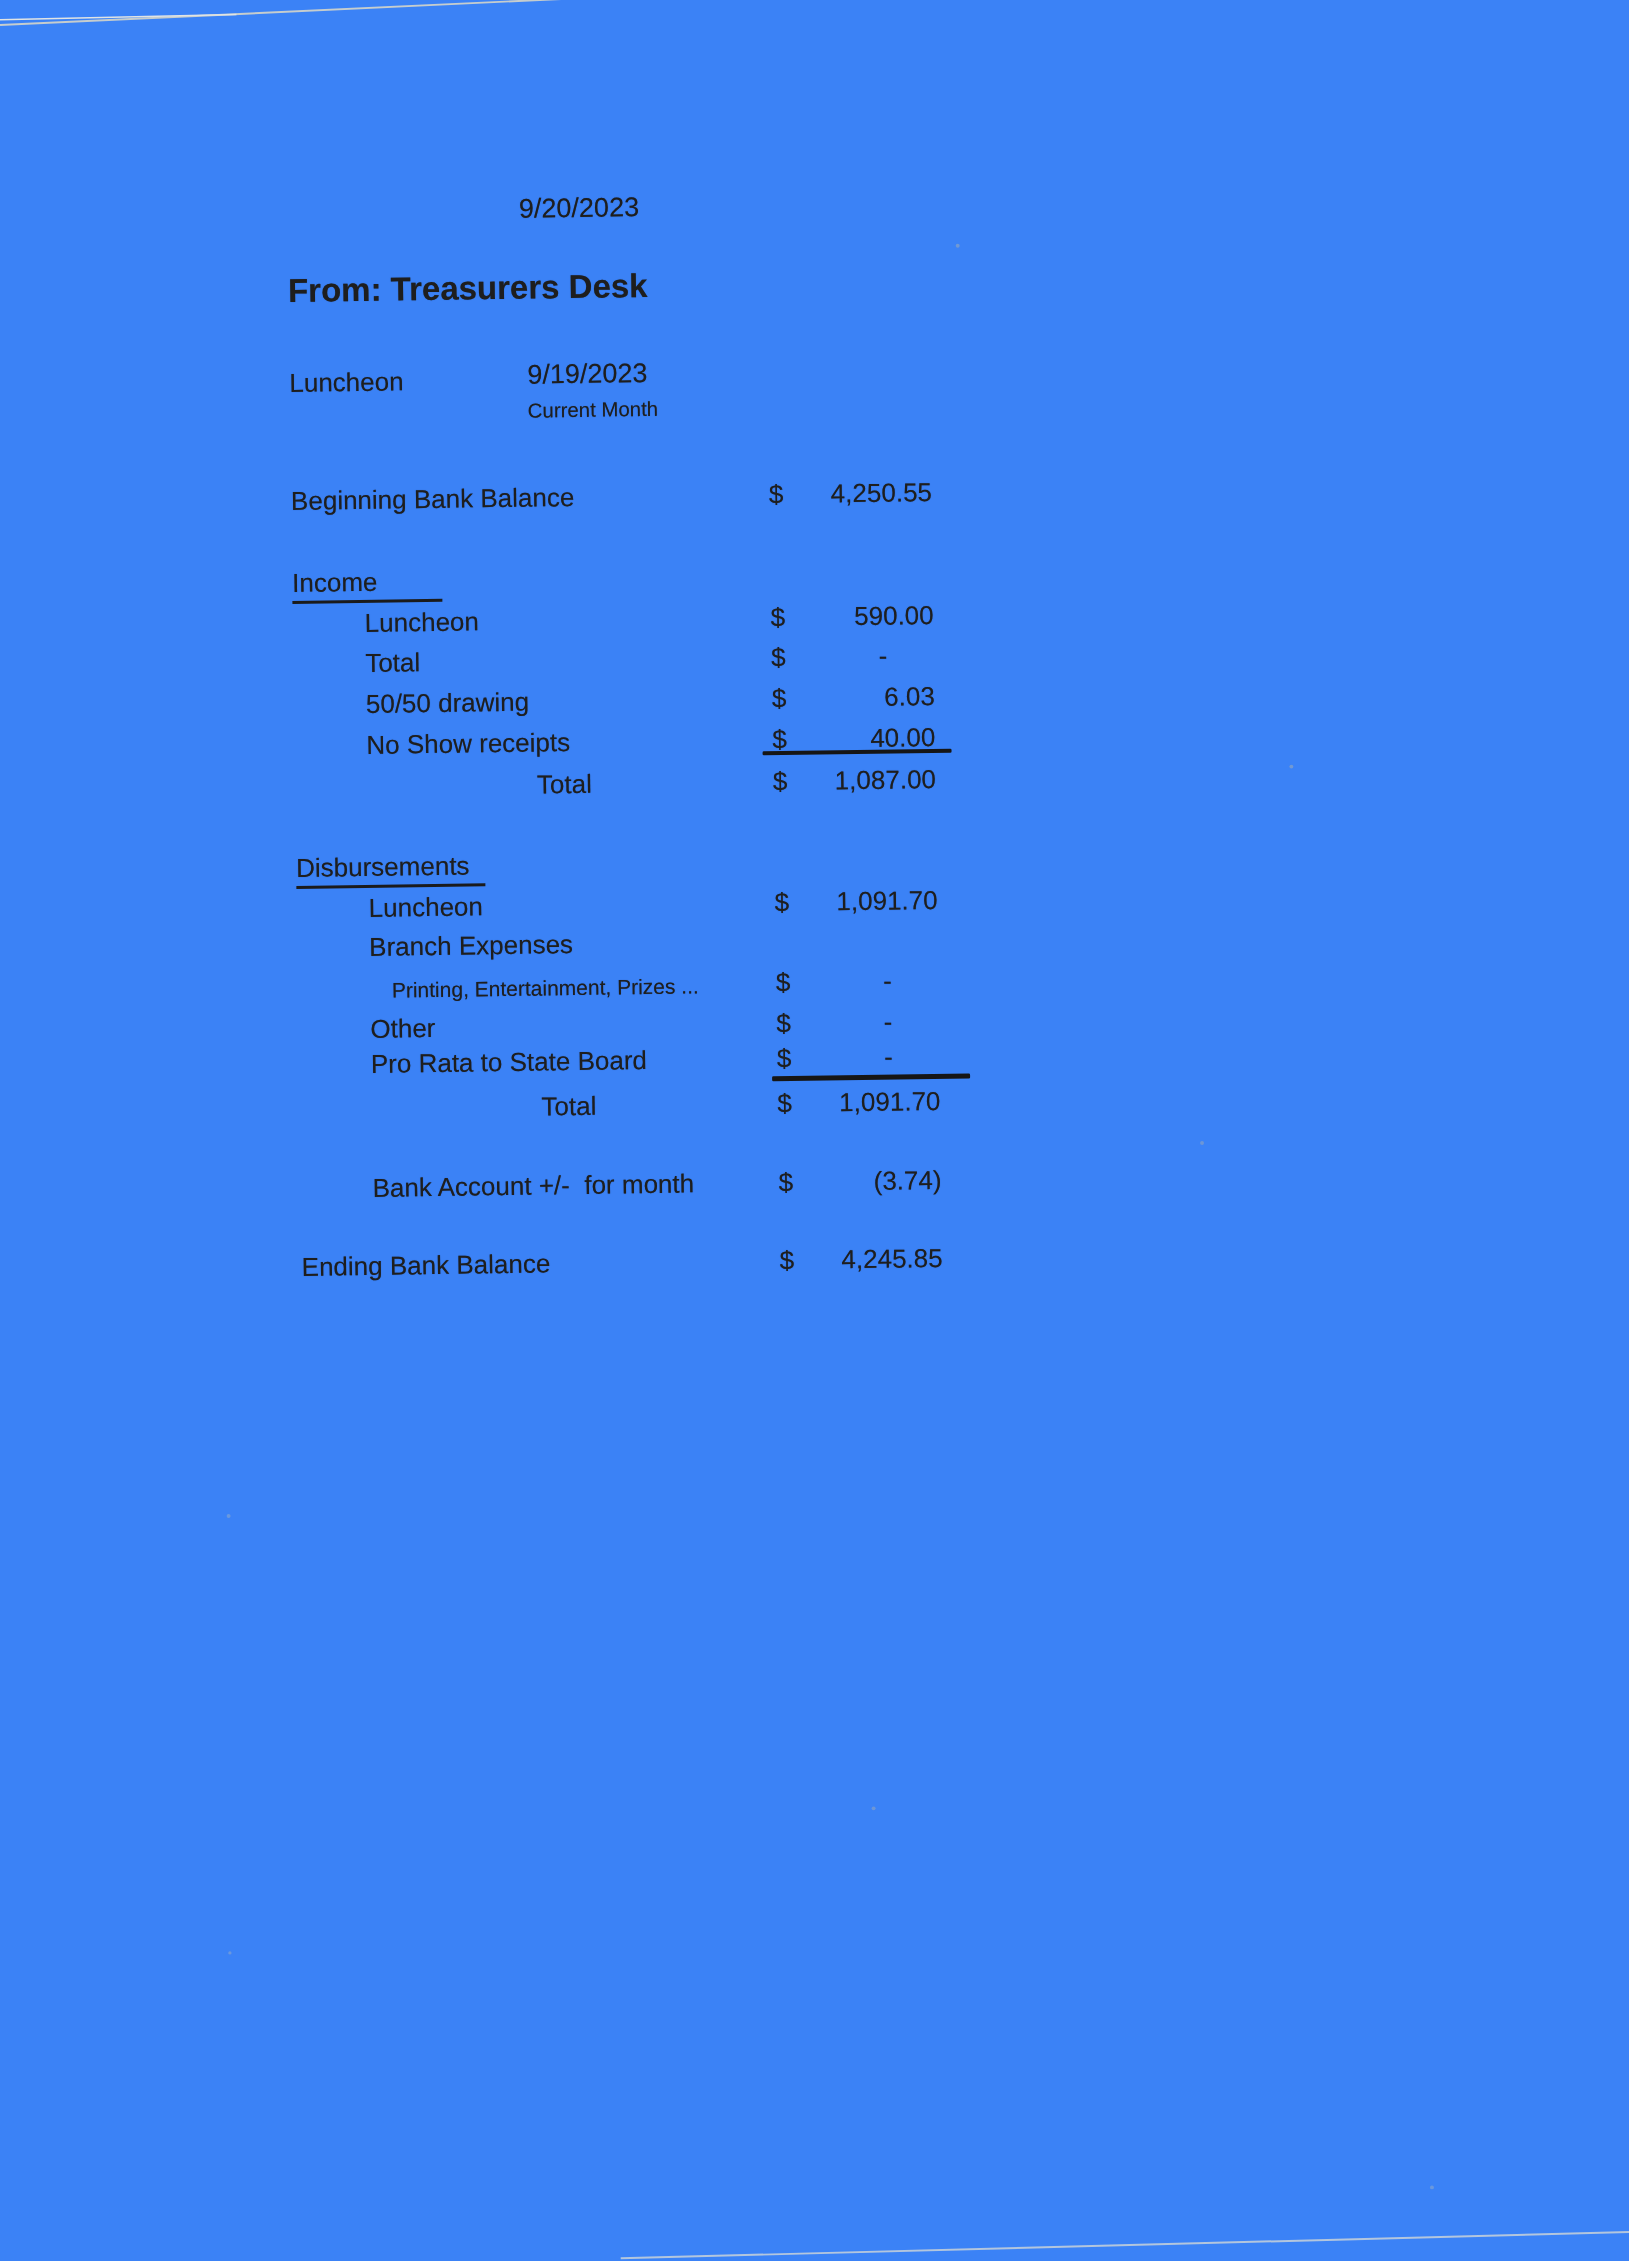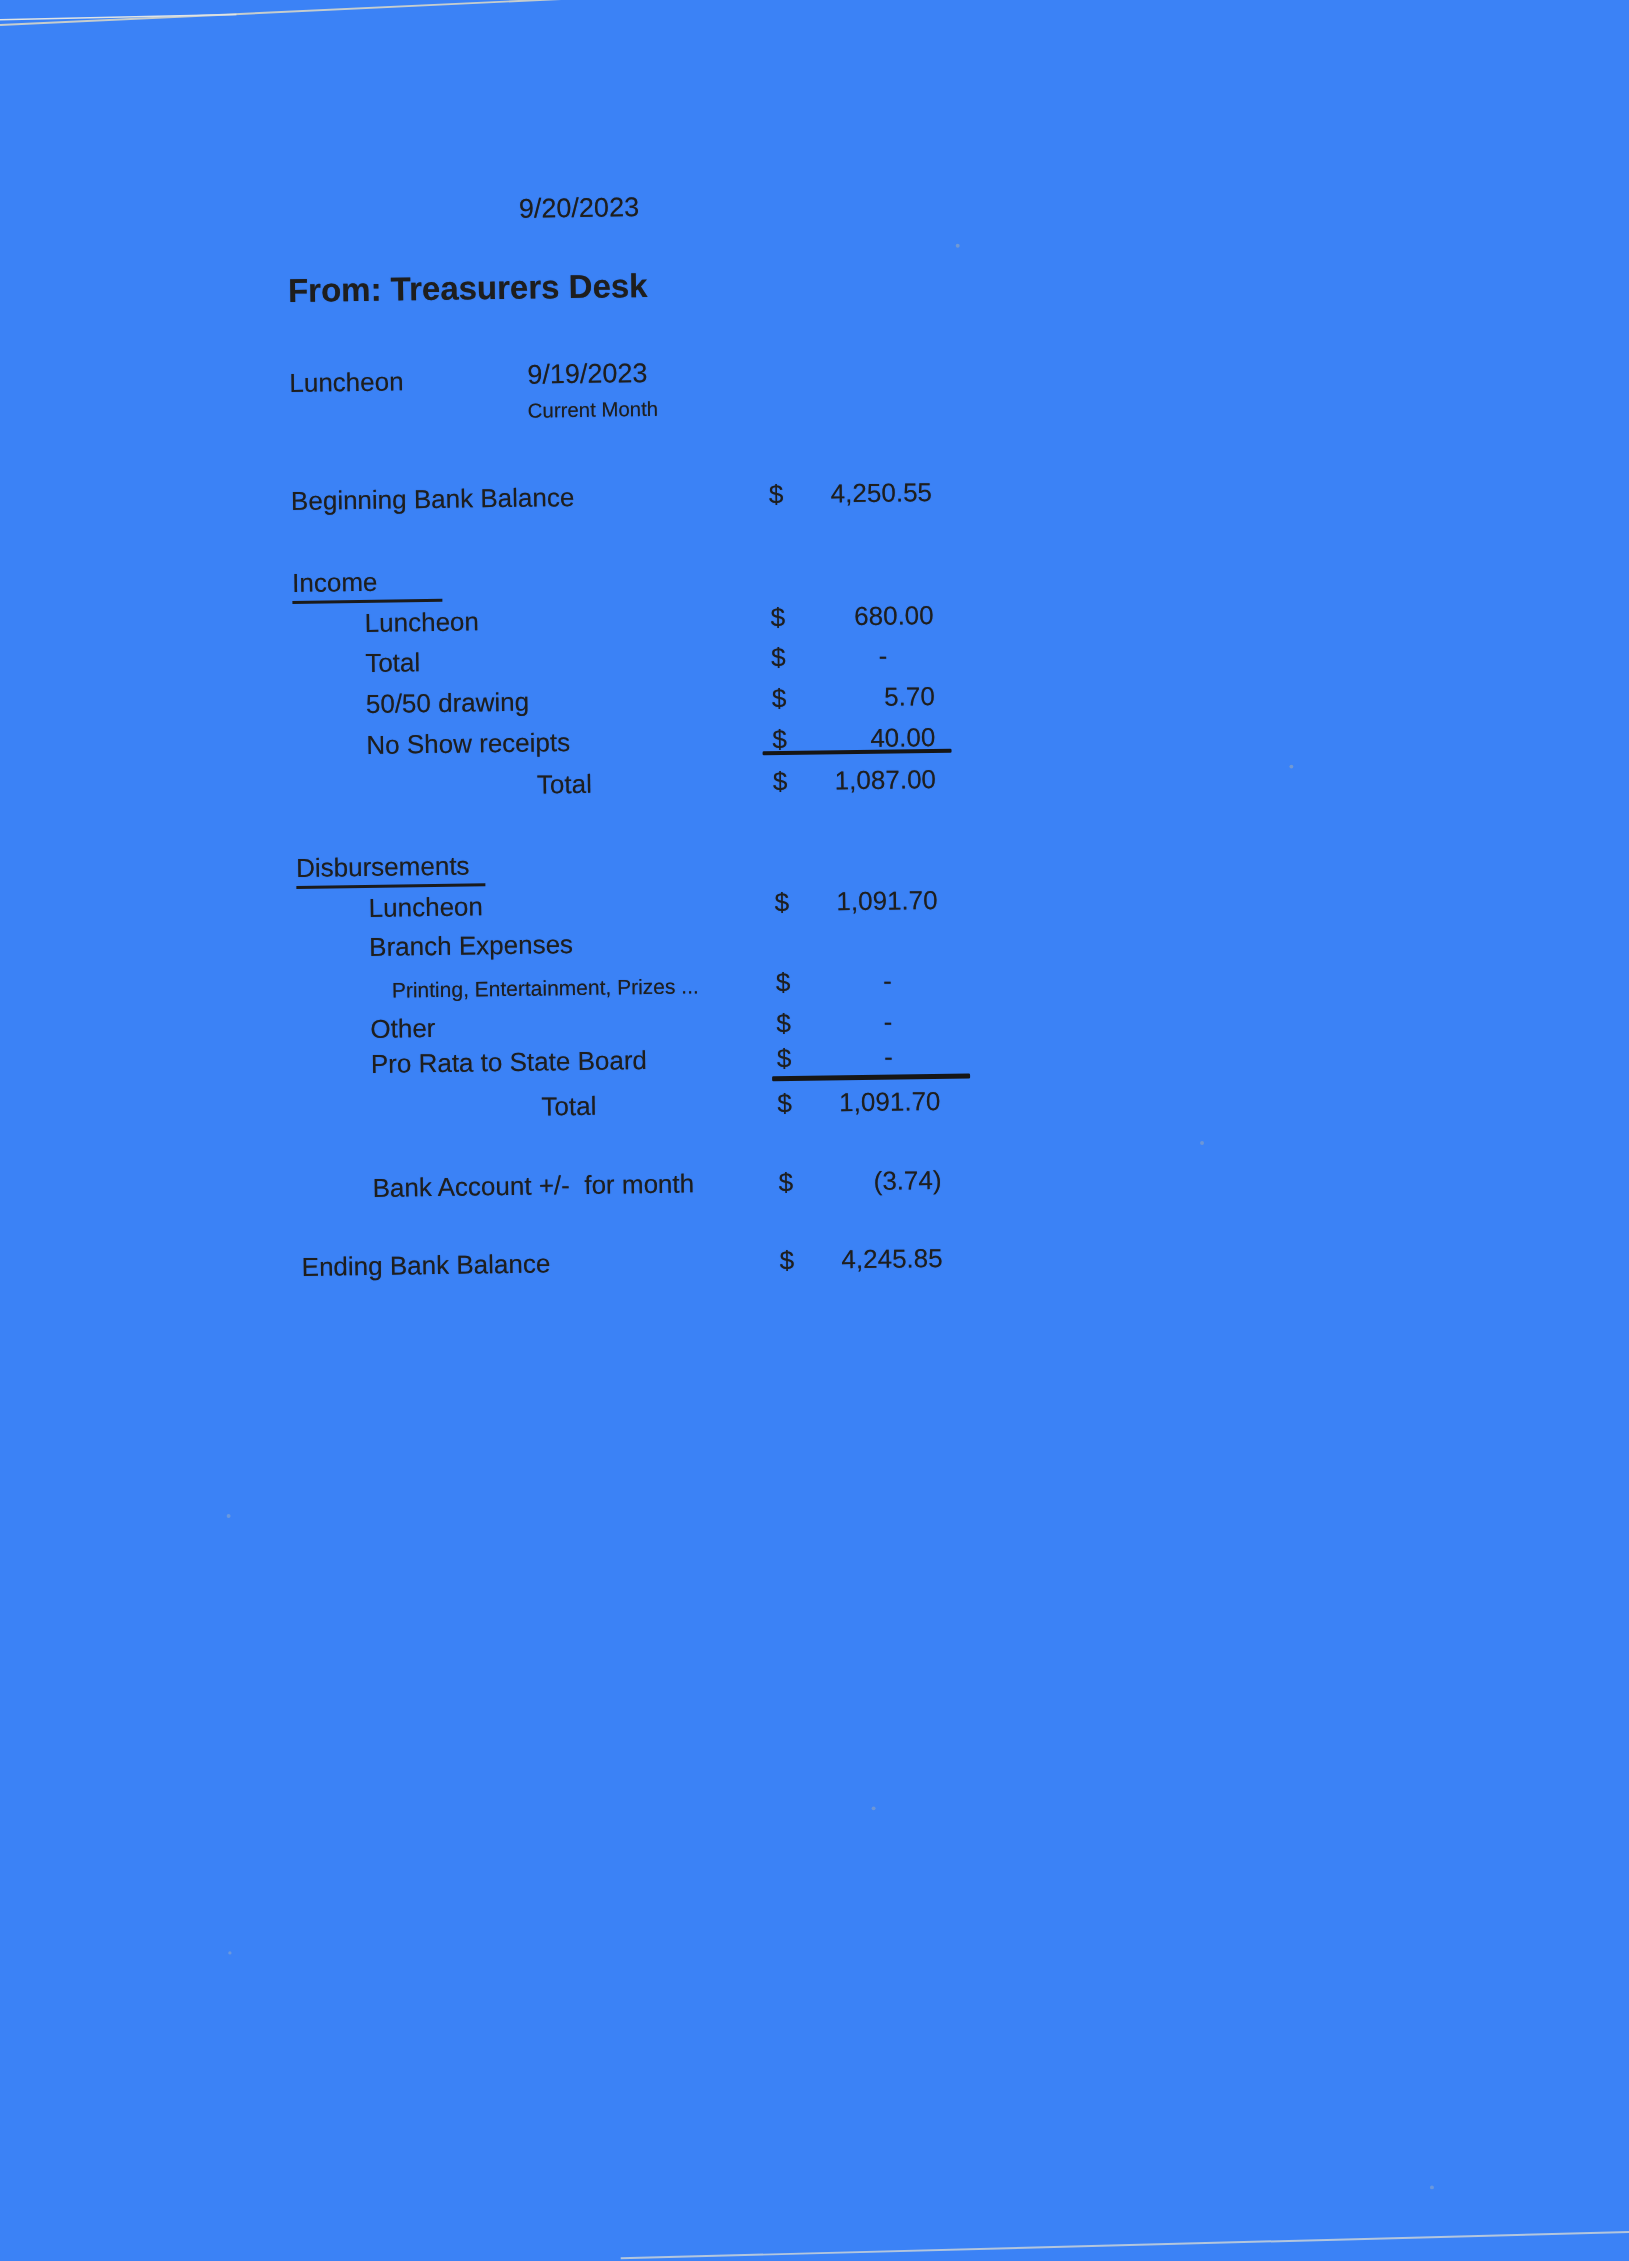--- a/index.html
+++ b/index.html
@@ -104,37 +104,37 @@
         <span class="val">4,250.55</span>
       </div>
     </div>
 
     <div class="heading" id="income-heading">Income</div>
 
     <div class="row" style="top:610px">
       <div class="lbl l2">Luncheon</div>
       <div class="amt">
         <span class="cur">$</span>
-        <span class="val">680.00</span>
+        <span class="val">590.00</span>
       </div>
     </div>
 
     <div class="row" style="top:650px">
       <div class="lbl l2">Total</div>
       <div class="amt dash">
         <span class="cur">$</span>
         <span class="val">-</span>
       </div>
     </div>
 
     <div class="row" style="top:691px">
       <div class="lbl l2">50/50 drawing</div>
       <div class="amt">
         <span class="cur">$</span>
-        <span class="val">5.70</span>
+        <span class="val">6.03</span>
       </div>
     </div>
 
     <div class="row" style="top:732px">
       <div class="lbl l2">No Show receipts</div>
       <div class="amt">
         <span class="cur">$</span>
         <span class="val">40.00</span>
       </div>
     </div>

